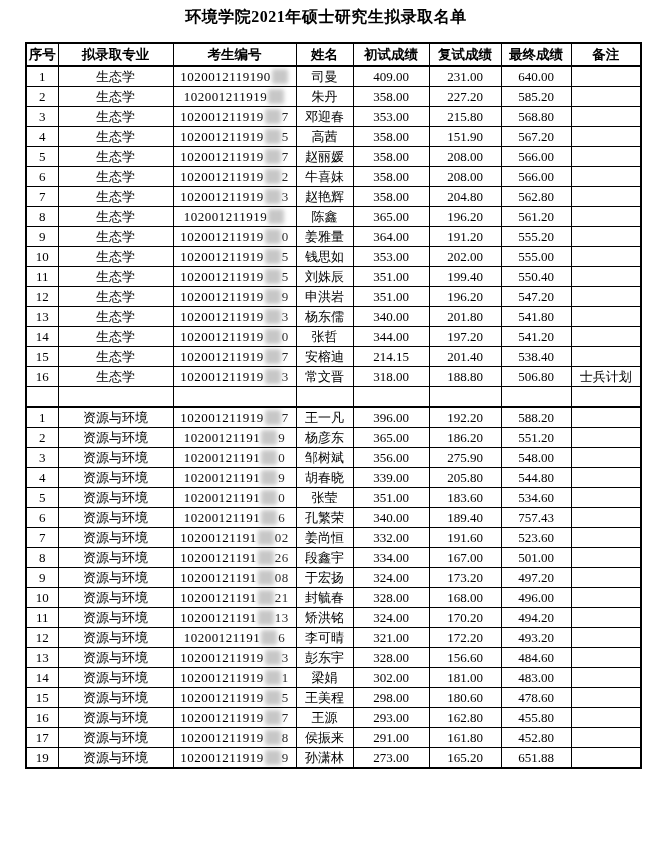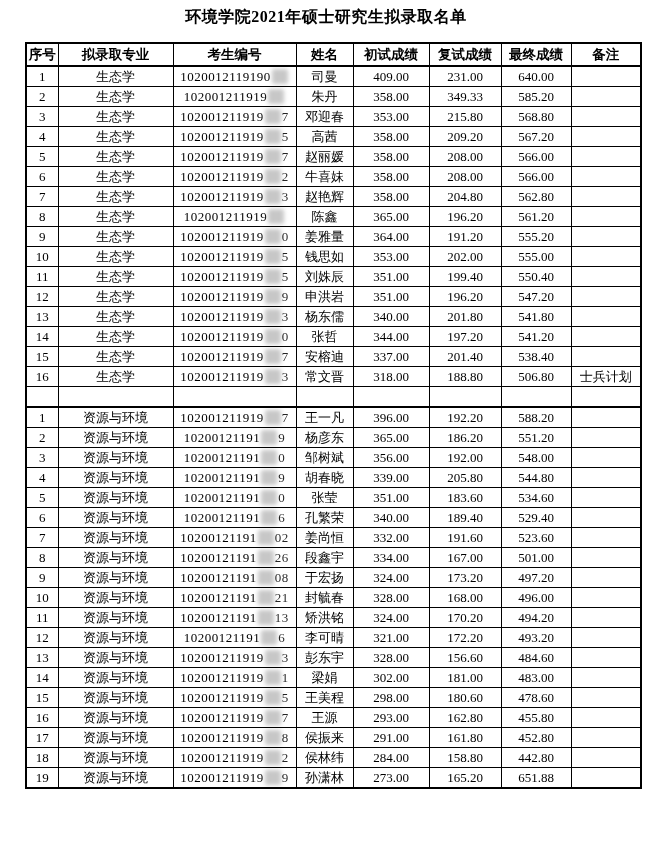--- a/index.html
+++ b/index.html
@@ -131,21 +131,21 @@
         <tr>
           <td>2</td>
           <td>生态学</td>
           <td><span class="id-wrap">
               <span class="id-prefix">102001211919</span>
               <span class="redaction-blur"></span>
               <span class="id-suffix"></span>
             </span></td>
           <td>朱丹</td>
           <td>358.00</td>
-          <td>349.33</td>
+          <td>227.20</td>
           <td>585.20</td>
           <td></td>
         </tr>
         <tr>
           <td>3</td>
           <td>生态学</td>
           <td><span class="id-wrap">
               <span class="id-prefix">102001211919</span>
               <span class="redaction-blur"></span>
               <span class="id-suffix">7</span>
@@ -159,21 +159,21 @@
         <tr>
           <td>4</td>
           <td>生态学</td>
           <td><span class="id-wrap">
               <span class="id-prefix">102001211919</span>
               <span class="redaction-blur"></span>
               <span class="id-suffix">5</span>
             </span></td>
           <td>高茜</td>
           <td>358.00</td>
-          <td>209.20</td>
+          <td>151.90</td>
           <td>567.20</td>
           <td></td>
         </tr>
         <tr>
           <td>5</td>
           <td>生态学</td>
           <td><span class="id-wrap">
               <span class="id-prefix">102001211919</span>
               <span class="redaction-blur"></span>
               <span class="id-suffix">7</span>
@@ -312,21 +312,21 @@
         </tr>
         <tr>
           <td>15</td>
           <td>生态学</td>
           <td><span class="id-wrap">
               <span class="id-prefix">102001211919</span>
               <span class="redaction-blur"></span>
               <span class="id-suffix">7</span>
             </span></td>
           <td>安榕迪</td>
-          <td>337.00</td>
+          <td>214.15</td>
           <td>201.40</td>
           <td>538.40</td>
           <td></td>
         </tr>
         <tr>
           <td>16</td>
           <td>生态学</td>
           <td><span class="id-wrap">
               <span class="id-prefix">102001211919</span>
               <span class="redaction-blur"></span>
@@ -379,21 +379,21 @@
         <tr>
           <td>3</td>
           <td>资源与环境</td>
           <td><span class="id-wrap">
               <span class="id-prefix">10200121191</span>
               <span class="redaction-blur"></span>
               <span class="id-suffix">0</span>
             </span></td>
           <td>邹树斌</td>
           <td>356.00</td>
-          <td>192.00</td>
+          <td>275.90</td>
           <td>548.00</td>
           <td></td>
         </tr>
         <tr>
           <td>4</td>
           <td>资源与环境</td>
           <td><span class="id-wrap">
               <span class="id-prefix">10200121191</span>
               <span class="redaction-blur"></span>
               <span class="id-suffix">9</span>
@@ -422,21 +422,21 @@
           <td>6</td>
           <td>资源与环境</td>
           <td><span class="id-wrap">
               <span class="id-prefix">10200121191</span>
               <span class="redaction-blur"></span>
               <span class="id-suffix">6</span>
             </span></td>
           <td>孔繁荣</td>
           <td>340.00</td>
           <td>189.40</td>
-          <td>529.40</td>
+          <td>757.43</td>
           <td></td>
         </tr>
         <tr>
           <td>7</td>
           <td>资源与环境</td>
           <td><span class="id-wrap">
               <span class="id-prefix">10200121191</span>
               <span class="redaction-blur"></span>
               <span class="id-suffix">02</span>
             </span></td>
@@ -577,34 +577,20 @@
           <td>资源与环境</td>
           <td><span class="id-wrap">
               <span class="id-prefix">102001211919</span>
               <span class="redaction-blur"></span>
               <span class="id-suffix">8</span>
             </span></td>
           <td>侯振来</td>
           <td>291.00</td>
           <td>161.80</td>
           <td>452.80</td>
-          <td></td>
-        </tr>
-        <tr>
-          <td>18</td>
-          <td>资源与环境</td>
-          <td><span class="id-wrap">
-              <span class="id-prefix">102001211919</span>
-              <span class="redaction-blur"></span>
-              <span class="id-suffix">2</span>
-            </span></td>
-          <td>侯林纬</td>
-          <td>284.00</td>
-          <td>158.80</td>
-          <td>442.80</td>
           <td></td>
         </tr>
         <tr>
           <td>19</td>
           <td>资源与环境</td>
           <td><span class="id-wrap">
               <span class="id-prefix">102001211919</span>
               <span class="redaction-blur"></span>
               <span class="id-suffix">9</span>
             </span></td>

